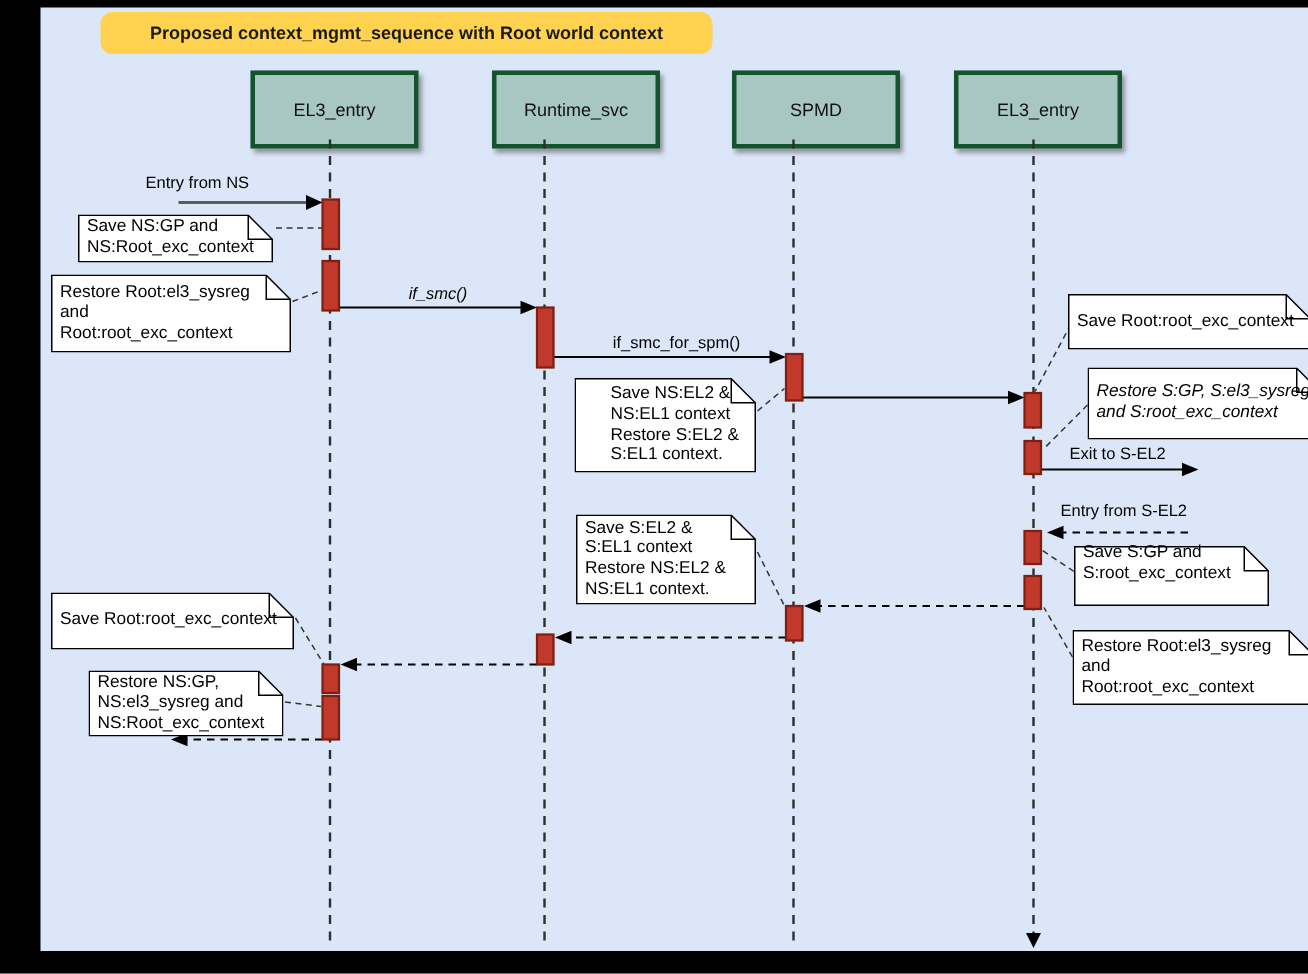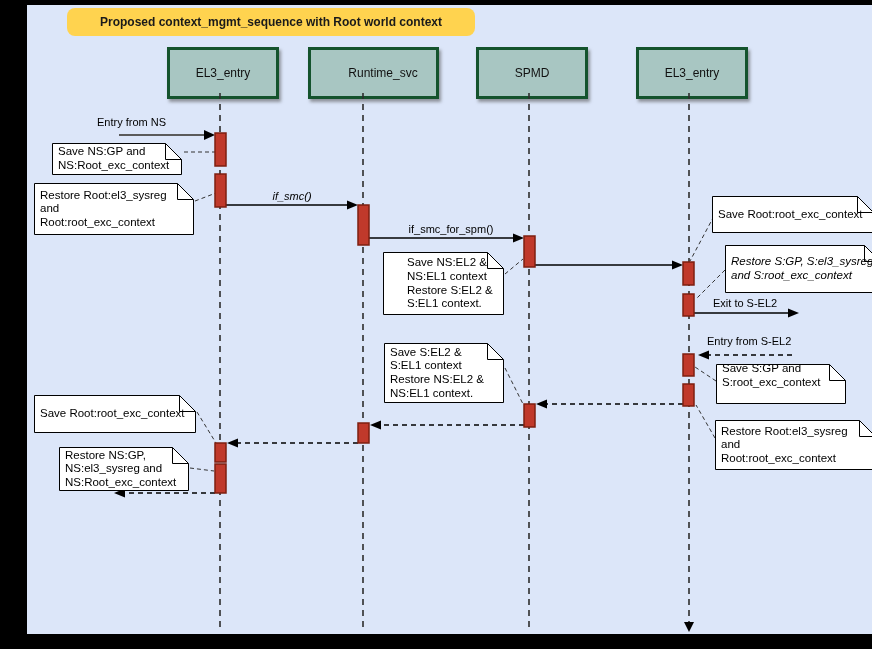--- a/index.html
+++ b/index.html
@@ -19,22 +19,22 @@
   .note span{position:relative;white-space:pre-line;}
 </style>
 </head>
 <body>
 
 <div class="canvas">
 
   <div class="title-banner">Proposed context_mgmt_sequence with Root world context</div>
 
   <div class="head" style="left:140px;">EL3_entry</div>
-  <div class="head" style="left:281px;padding-left:19px;">Runtime_svc</div>
-  <div class="head" style="left:449px;">SPMD</div>
+  <div class="head" style="left:301px;">Runtime_svc</div>
+  <div class="head" style="left:461px;">SPMD</div>
   <div class="head" style="left:609px;">EL3_entry</div>
 
   <svg class="overlay" width="857" height="629" viewBox="0 0 857 629">
 
     <line x1="193" y1="88" x2="193" y2="623" stroke="#2d2d2d" stroke-width="1.6" stroke-dasharray="6 5"></line>
     <line x1="336" y1="88" x2="336" y2="623" stroke="#2d2d2d" stroke-width="1.6" stroke-dasharray="6 5"></line>
     <line x1="502" y1="88" x2="502" y2="623" stroke="#2d2d2d" stroke-width="1.6" stroke-dasharray="6 5"></line>
     <line x1="662" y1="88" x2="662" y2="617" stroke="#2d2d2d" stroke-width="1.6" stroke-dasharray="6 5"></line>
     <path d="M662,627 L657,617 L667,617 Z" fill="#000"></path>
 

